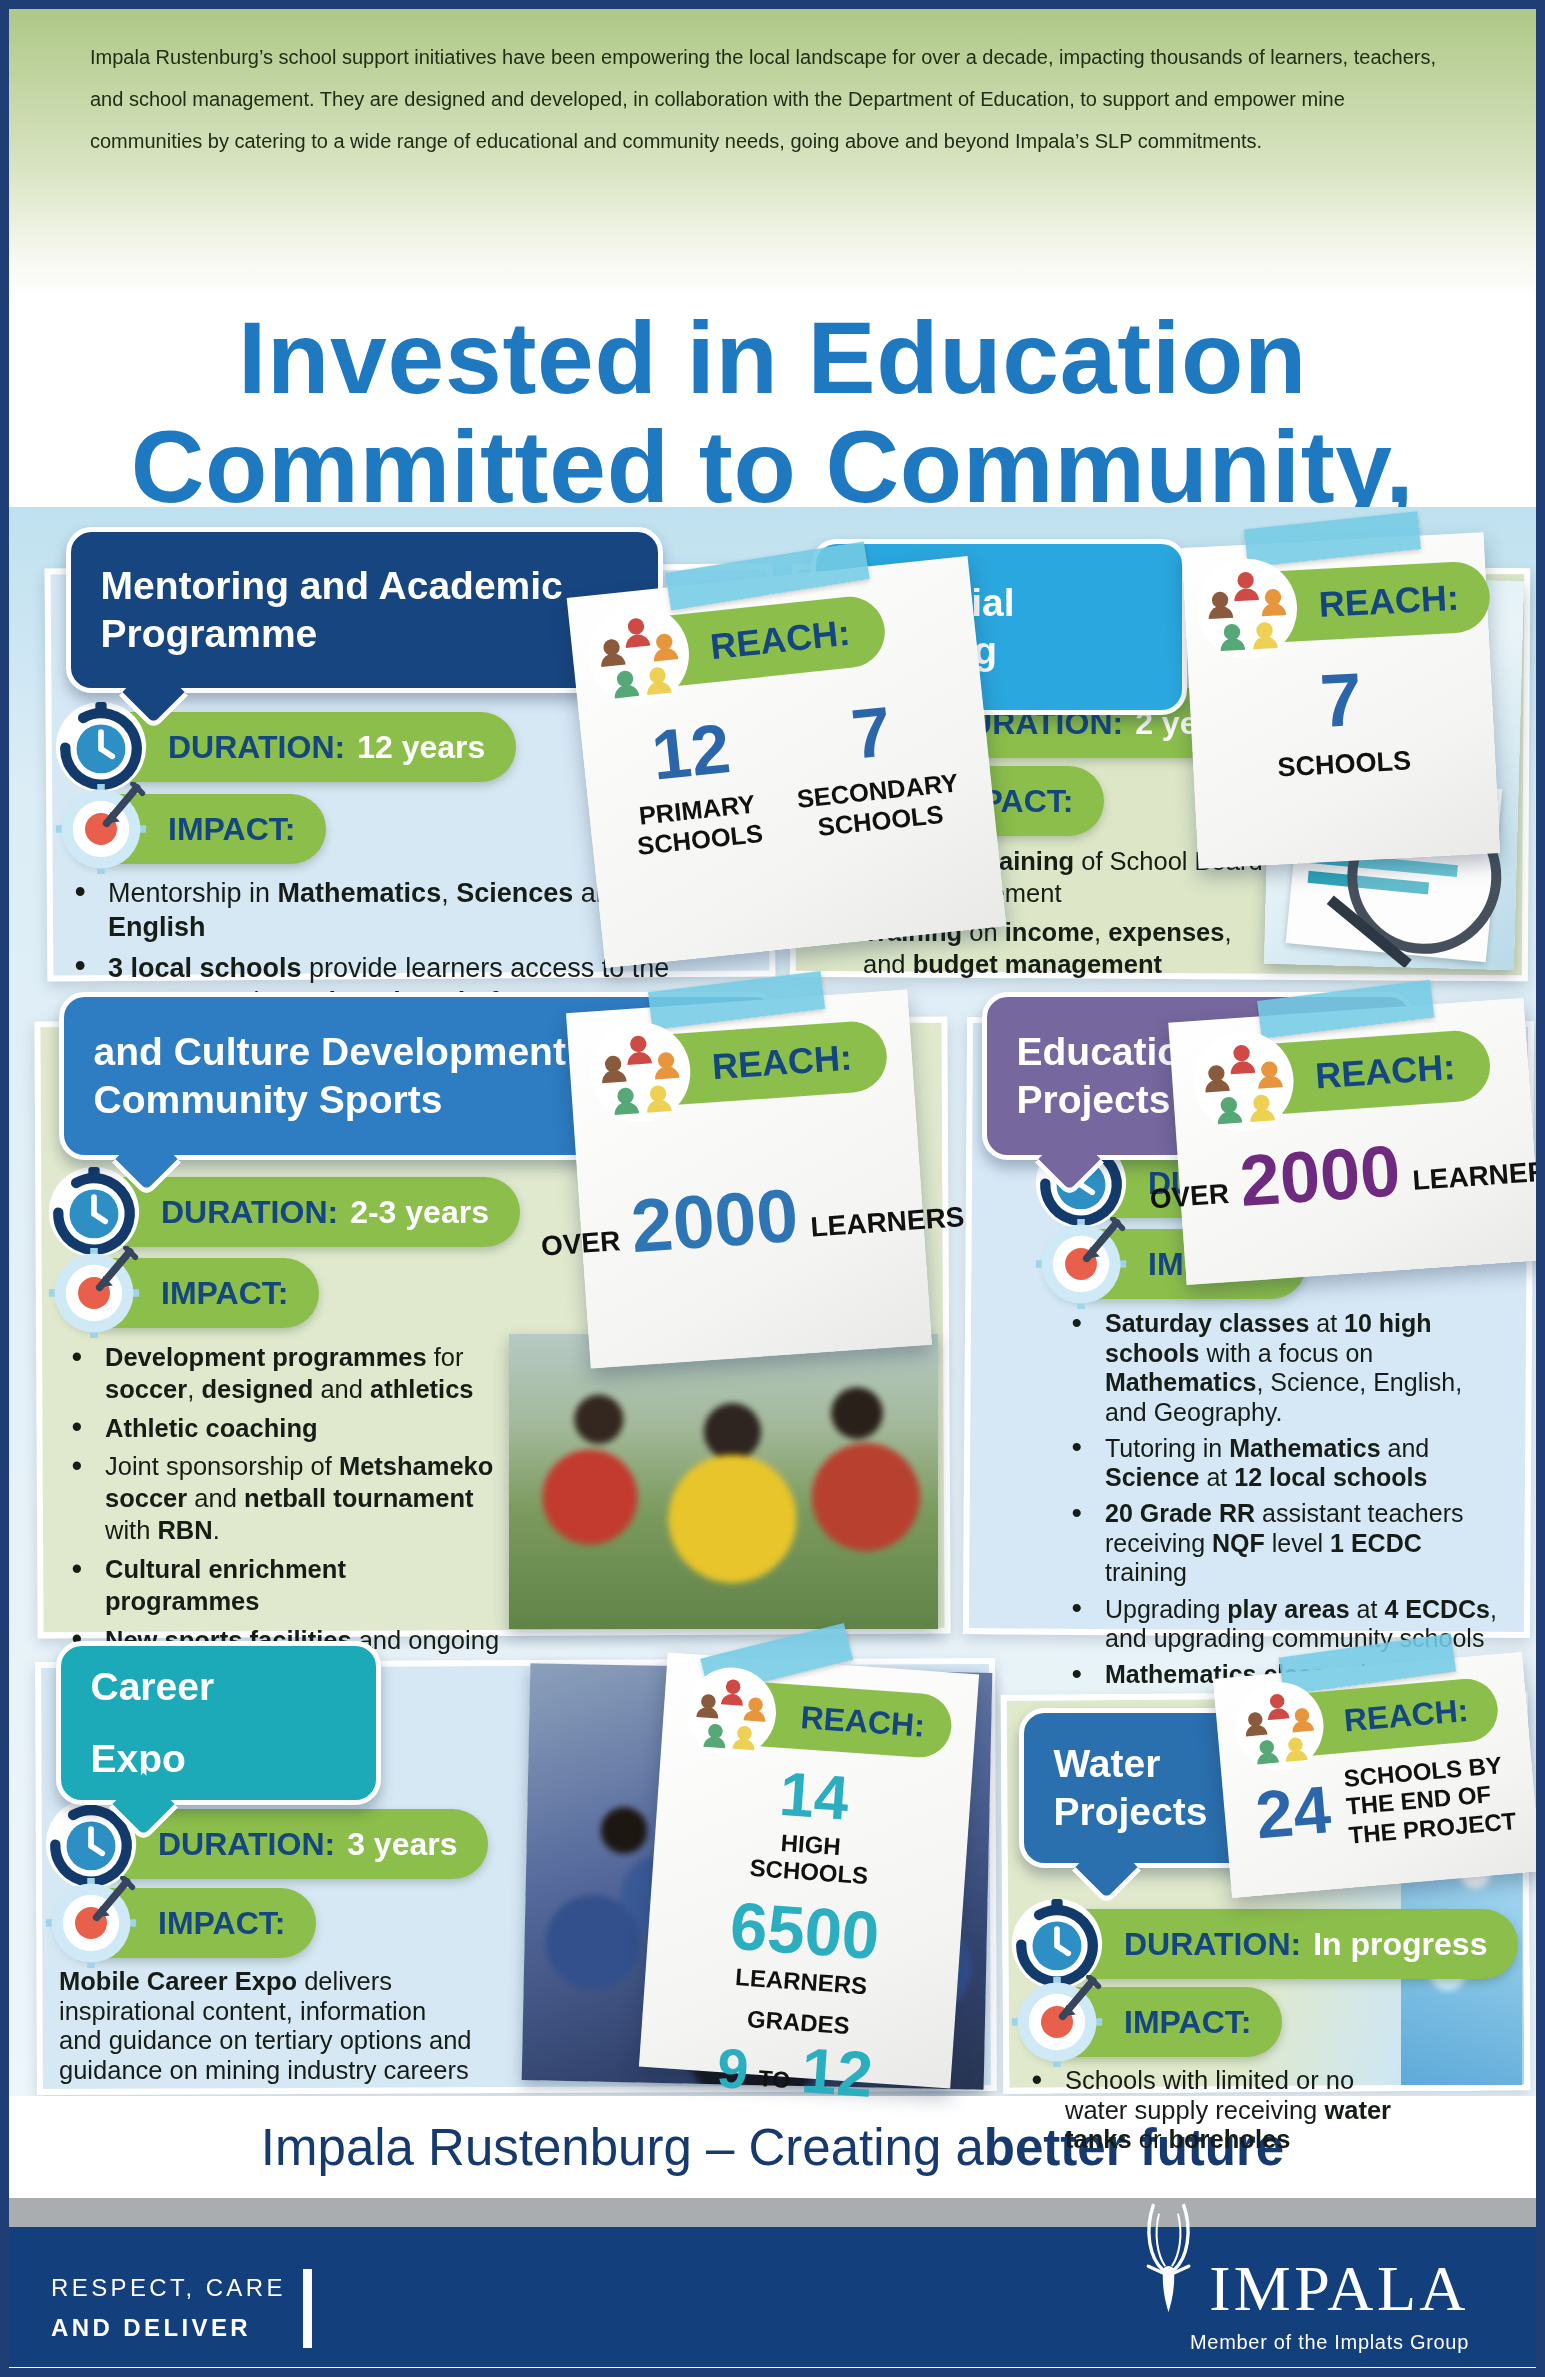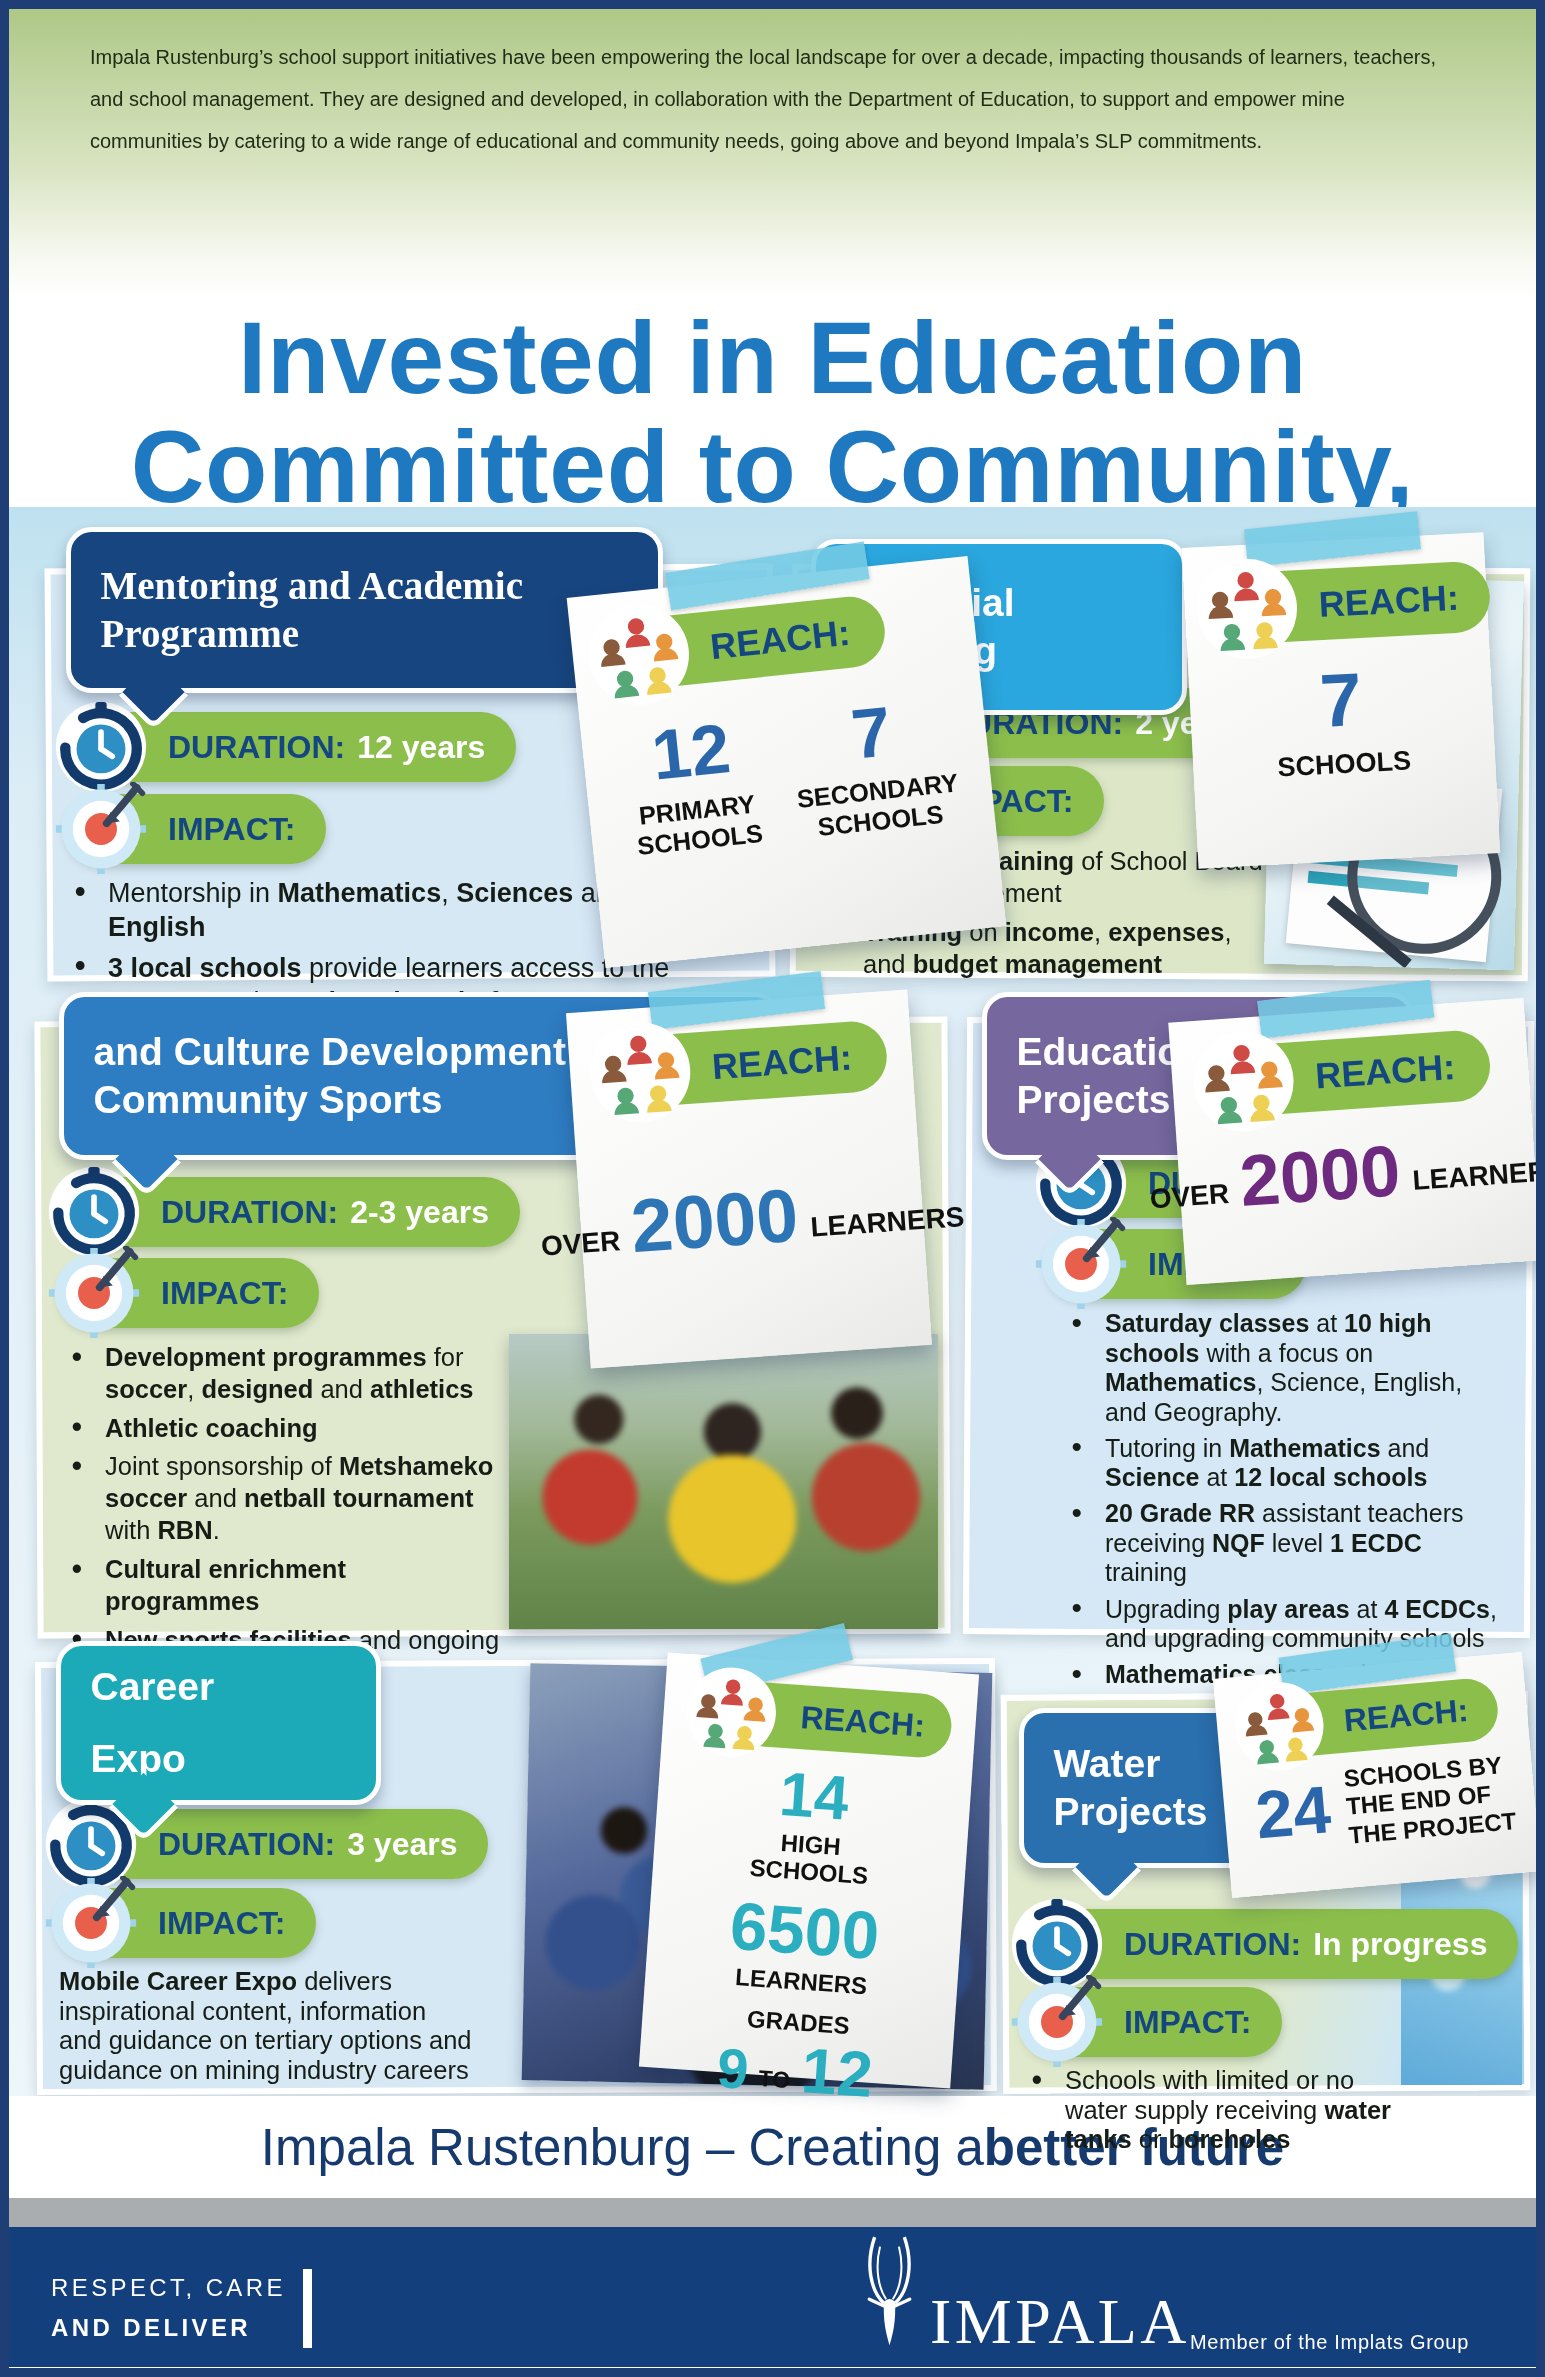--- a/index.html
+++ b/index.html
@@ -60,21 +60,21 @@
   
   .tagline-band{position:absolute;left:0;top:2087px;width:1527px;height:102px;background:#fff;
     display:flex;align-items:center;justify-content:center;color:var(--tagline-navy);font-size:51px;}
   .tagline-band strong{font-weight:bold;}
   .gray-strip{position:absolute;left:0;top:2189px;width:1527px;height:29.5px;background:#a9adb0;}
   .navy-footer{position:absolute;left:0;top:2218px;width:1527px;height:140px;background:var(--footer-navy);}
   .values{position:absolute;left:42px;bottom:19px;display:flex;align-items:center;}
   .values .vtext{color:#fff;font-size:24px;letter-spacing:3.4px;line-height:40px;}
   .values .vtext .l2{font-weight:bold;}
   .values .vbar{width:8.7px;height:79px;background:#fff;margin-left:17.4px;}
-  .logo{position:absolute;right:67px;bottom:13.4px;display:flex;flex-direction:row;align-items:flex-end;}
+  .logo{position:absolute;right:67px;bottom:13.4px;display:flex;flex-direction:column;align-items:flex-end;}
   .logo-row{display:flex;align-items:flex-end;}
   .logo-word{color:#fff;font-family:"Liberation Serif", serif;font-size:64px;letter-spacing:3.4px;line-height:1;}
   .logo-sub{color:#fff;font-size:20px;margin-top:9.4px;letter-spacing:0.7px;}
   .svgicon{display:block;width:100%;height:100%;}
 </style>
 </head>
 <body>
 
 <div id="poster">
 
@@ -82,21 +82,21 @@
   <div class="intro-text">Impala Rustenburg’s school support initiatives have been empowering the local landscape for over a decade, impacting thousands of learners, teachers, and school management. They are designed and developed, in collaboration with the Department of Education, to support and empower mine communities by catering to a wide range of educational and community needs, going above and beyond Impala’s SLP commitments.</div>
 
   <div class="main-title">
     <div>Invested in Education</div>
     <div>Committed to Community,</div>
   </div>
 
   <div class="cards-bg"></div>
 
   <div class="card" style="left:37px;top:557px;width:728px;height:413px;background:#d7e8f5;transform:rotate(-0.4deg);"></div>
-  <div class="bubble bub-mentoring" style="left:57px;top:518px;width:597px;height:166px;font-family:Liberation Serif, serif;">
+  <div class="bubble bub-mentoring" style="left:57px;top:518px;width:597px;height:166px;">
     <div>Mentoring and Academic</div>
     <div>Programme</div>
   </div>
   <div class="note" style="left:576px;top:567px;width:403px;height:372px;transform:rotate(-6deg);">
     <div class="tape" style="width:201px;"></div>
     <div class="rpill">
       <span class="picon icon-people">
 <svg class="svgicon" viewBox="0 0 100 100">
             <circle cx="50" cy="50" r="49" fill="#fff"></circle>
             <g>

